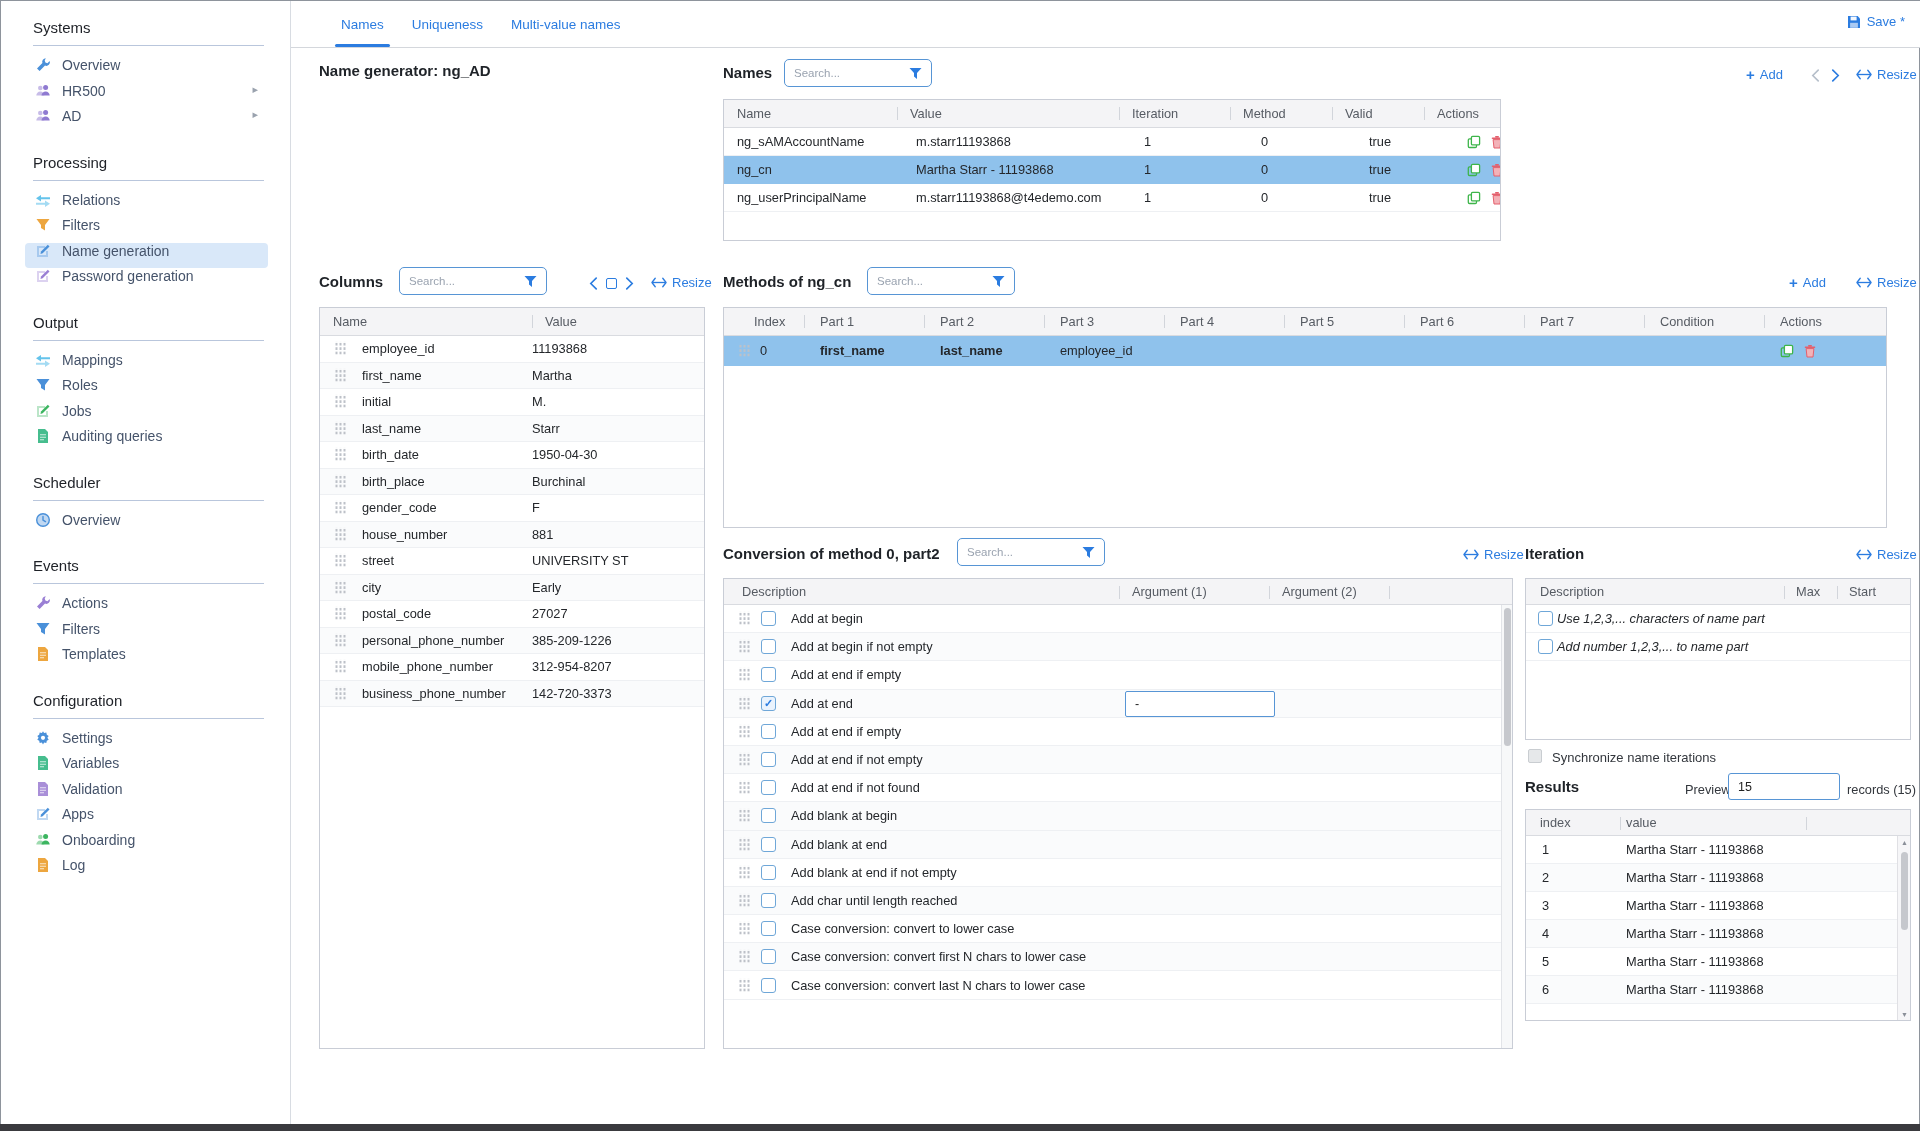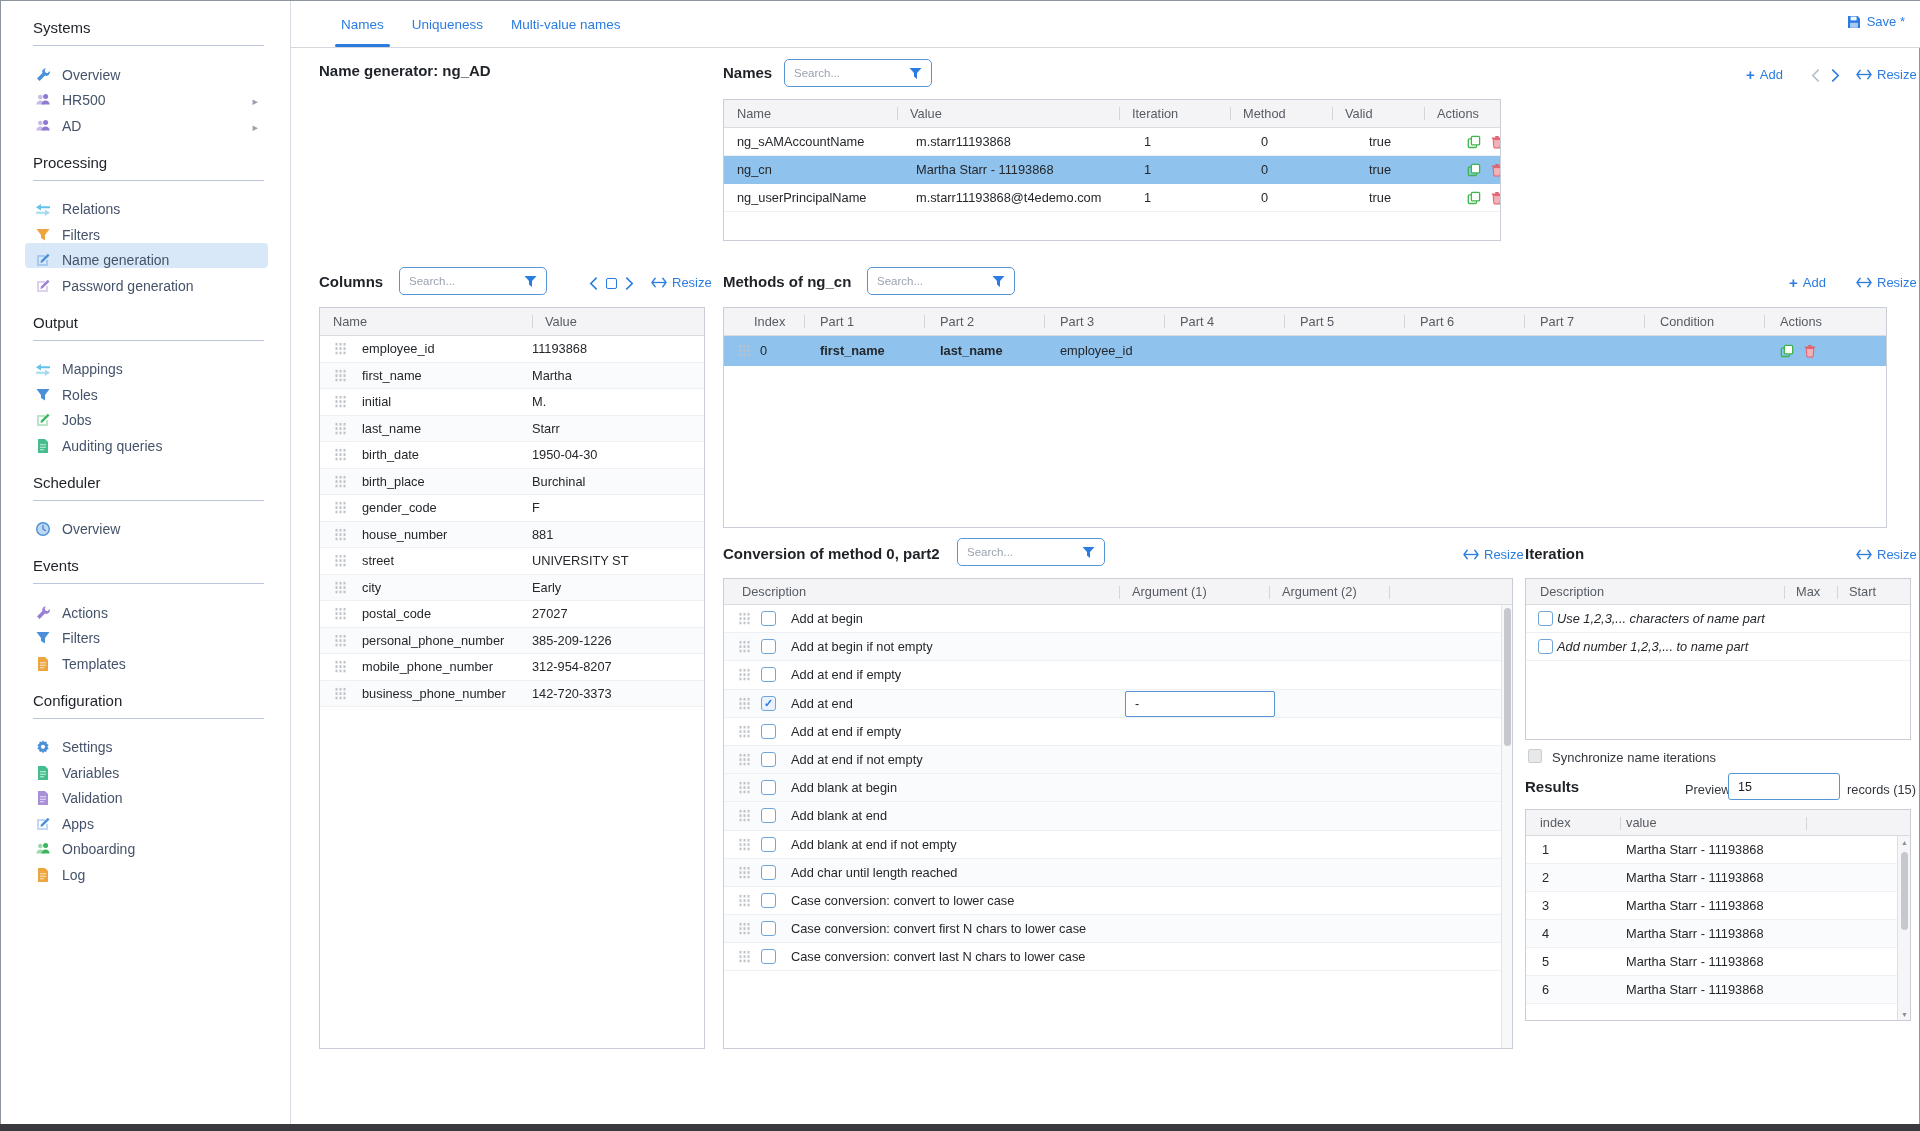--- a/index.html
+++ b/index.html
@@ -6,21 +6,21 @@
   html,body { width:1920px; height:1131px; }
   body { font-family:"Liberation Sans", sans-serif; background:#fff; position:relative; overflow:hidden; color:#23262a; }
   .page { position:absolute; inset:0; border:1px solid #8e949c; background:#fff; }
   .bottom-strip { position:absolute; left:0; top:1124px; width:1920px; height:7px; background:#3a3a3e; }
 
   
   .sidebar { position:absolute; left:0; top:0; width:290px; height:1124px; border-right:1px solid #d8dce2; background:#fff; padding:18px 26px 0 32px; }
   .sb-heading { font-size:15px; font-weight:400; color:#1e2127; margin-top:20px; }
   .sb-heading:first-child { margin-top:0; }
   .sb-rule { height:1px; background:#b9c6dc; margin:9px 0 11px 0; }
-  .sb-item { display:flex; align-items:flex-end; height:25.5px; font-size:14px; color:#45536a; position:relative; border-radius:4px; margin-left:-8px; padding-left:10px; margin-right:-4px; }
+  .sb-item { display:flex; align-items:flex-start; height:25.5px; font-size:14px; color:#45536a; position:relative; border-radius:4px; margin-left:-8px; padding-left:10px; margin-right:-4px; }
   .sb-item.selected { background:#d9e8f9; }
   .sb-item .ic { width:16px; height:16px; margin-right:11px; flex:none; display:inline-flex; }
   .sb-item .ic svg { width:100%; height:100%; }
   .sb-chev { position:absolute; right:10px; color:#9aa2ae; font-size:11px; }
 
   
   .topbar { position:absolute; left:290px; top:0; width:1630px; height:47px; border-bottom:1px solid #d4d7dc; background:#fff; }
   .tabs { position:absolute; left:50px; top:0; height:47px; display:flex; gap:28px; align-items:center; }
   .tab { color:#2b7ce0; font-size:13.5px; height:100%; display:flex; align-items:center; position:relative; cursor:default; }
   .tab.active::after { content:''; position:absolute; left:-6px; right:-6px; bottom:1px; height:3px; background:#2b7ce0; border-radius:2px; }
@@ -739,20 +739,26 @@
       <span class="cb"></span>
       <span class="clabel">Add at end if empty</span>
 
     </div>
       <div class="trow alt">
       <span class="drag"></span>
       <span class="cb"></span>
       <span class="clabel">Add at end if not empty</span>
 
     </div>
+      <div class="trow">
+      <span class="drag"></span>
+      <span class="cb"></span>
+      <span class="clabel">Add at end if not found</span>
+
+    </div>
       <div class="trow alt">
       <span class="drag"></span>
       <span class="cb"></span>
       <span class="clabel">Add blank at begin</span>
 
     </div>
       <div class="trow alt">
       <span class="drag"></span>
       <span class="cb"></span>
       <span class="clabel">Add blank at end</span>

